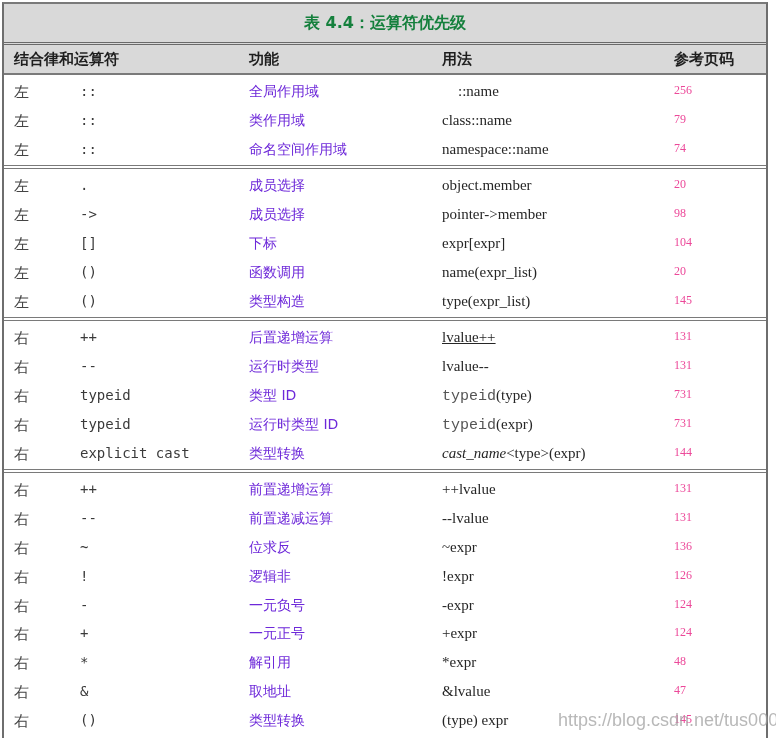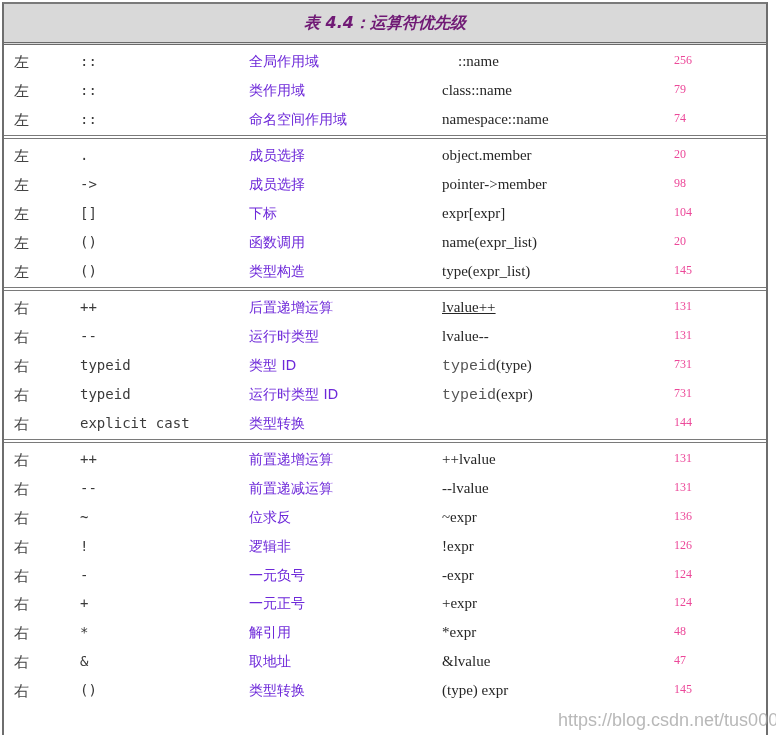--- a/index.html
+++ b/index.html
@@ -27,23 +27,22 @@
     }
     .title-bar {
       height: 38px;
       background: #d9d9d9;
       display: flex;
       align-items: center;
       justify-content: center;
       font-family: "DejaVu Sans", "Liberation Sans", sans-serif;
       font-weight: bold;
       font-size: 16px;
-      color: #701a75;
+      color: #15803d;
       border-bottom: 3px double #6a6a6a;
-      font-style: italic;
     }
     .header-row {
       height: 28px;
       background: #d9d9d9;
       position: relative;
       font-family: "DejaVu Sans", "Liberation Sans", sans-serif;
       font-weight: bold;
       font-size: 15px;
       color: #1e1e1e;
       border-bottom: 2px solid #7a7a7a;
@@ -88,20 +87,26 @@
       font-size: 18px;
       color: rgba(160,160,160,0.75);
       white-space: nowrap;
     }
   </style>
 </head>
 <body>
 
 <div class="table">
   <div class="title-bar">表 4.4：运算符优先级</div>
+  <div class="header-row">
+    <span class="h-assoc">结合律和运算符</span>
+    <span class="h-func">功能</span>
+    <span class="h-usage">用法</span>
+    <span class="h-page">参考页码</span>
+  </div>
   <div id="groups">
       <div class="group">
         <div class="row">
           <span class="c-assoc">左</span>
           <span class="c-op">::</span>
           <span class="c-func">全局作用域</span>
           <span class="c-usage"><span class="" style="position: static; margin-left: 16px;">::name</span></span>
           <span class="c-page">256</span>
         </div>
         <div class="row">
@@ -182,20 +187,21 @@
           <span class="c-assoc">右</span>
           <span class="c-op">typeid</span>
           <span class="c-func">运行时类型 ID</span>
           <span class="c-usage"><span class="mono" style="position: static;">typeid</span><span class="" style="position: static;">(expr)</span></span>
           <span class="c-page">731</span>
         </div>
         <div class="row">
           <span class="c-assoc">右</span>
           <span class="c-op">explicit cast</span>
           <span class="c-func">类型转换</span>
+          <span class="c-usage"><span class="ital" style="position: static;">cast_name</span><span class="" style="position: static;">&lt;type&gt;(expr)</span></span>
           <span class="c-page">144</span>
         </div>
       </div>
       <div class="group">
         <div class="row">
           <span class="c-assoc">右</span>
           <span class="c-op">++</span>
           <span class="c-func">前置递增运算</span>
           <span class="c-usage"><span class="" style="position: static;">++lvalue</span></span>
           <span class="c-page">131</span>

